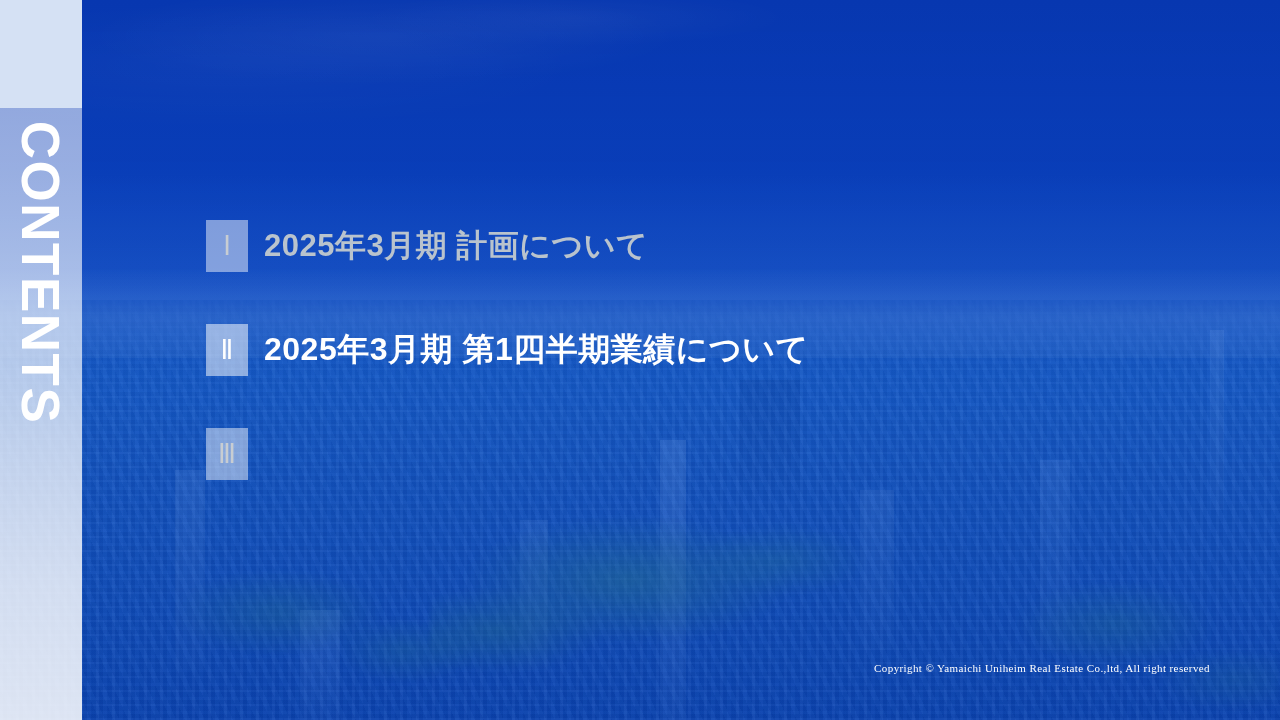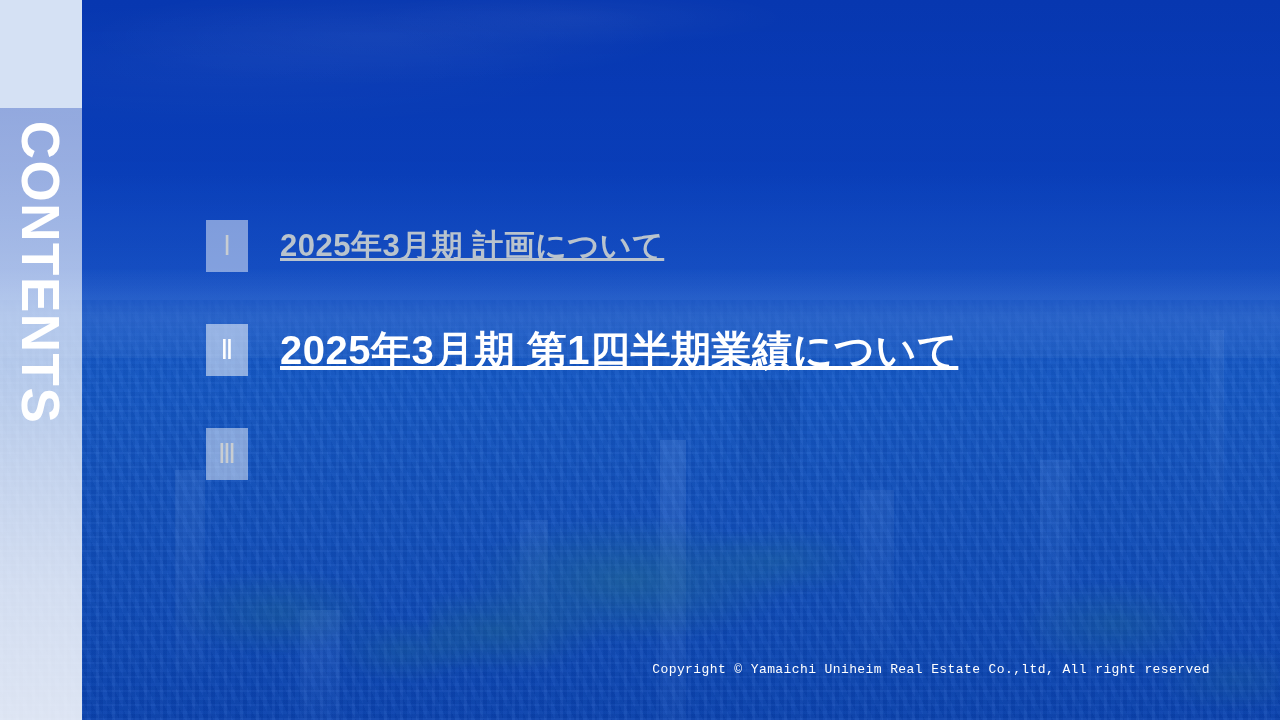--- a/index.html
+++ b/index.html
@@ -218,41 +218,40 @@
     line-height: 1;
     background: rgba(255,255,255,0.47);
     color: #c8cdd2;
     font-weight: 400;
   }
   .toc-item.active .toc-num {
     background: rgba(255,255,255,0.52);
     color: #ffffff;
   }
   .toc-text {
-    margin-left: 32px;
+    margin-left: 16px;
     font-size: 31px;
     font-weight: 700;
     white-space: nowrap;
     color: #b9c3cd;
     letter-spacing: 0.5px;
-    text-decoration: underline;
   }
   .toc-item.active .toc-text {
     color: #ffffff;
-    font-size: 40px;
+    font-size: 32px;
   }
 
   
   .copyright {
     position: absolute;
     right: 70px;
     top: 662px;
     color: #ffffff;
-    font-family: Liberation Mono, monospace;
-    font-size: 13px;
+    font-family: Liberation Serif, serif;
+    font-size: 11px;
     letter-spacing: 0.4px;
     white-space: nowrap;
     margin-left: 46px;
   }
 </style>
 </head>
 <body>
 
 <div class="slide">
 

